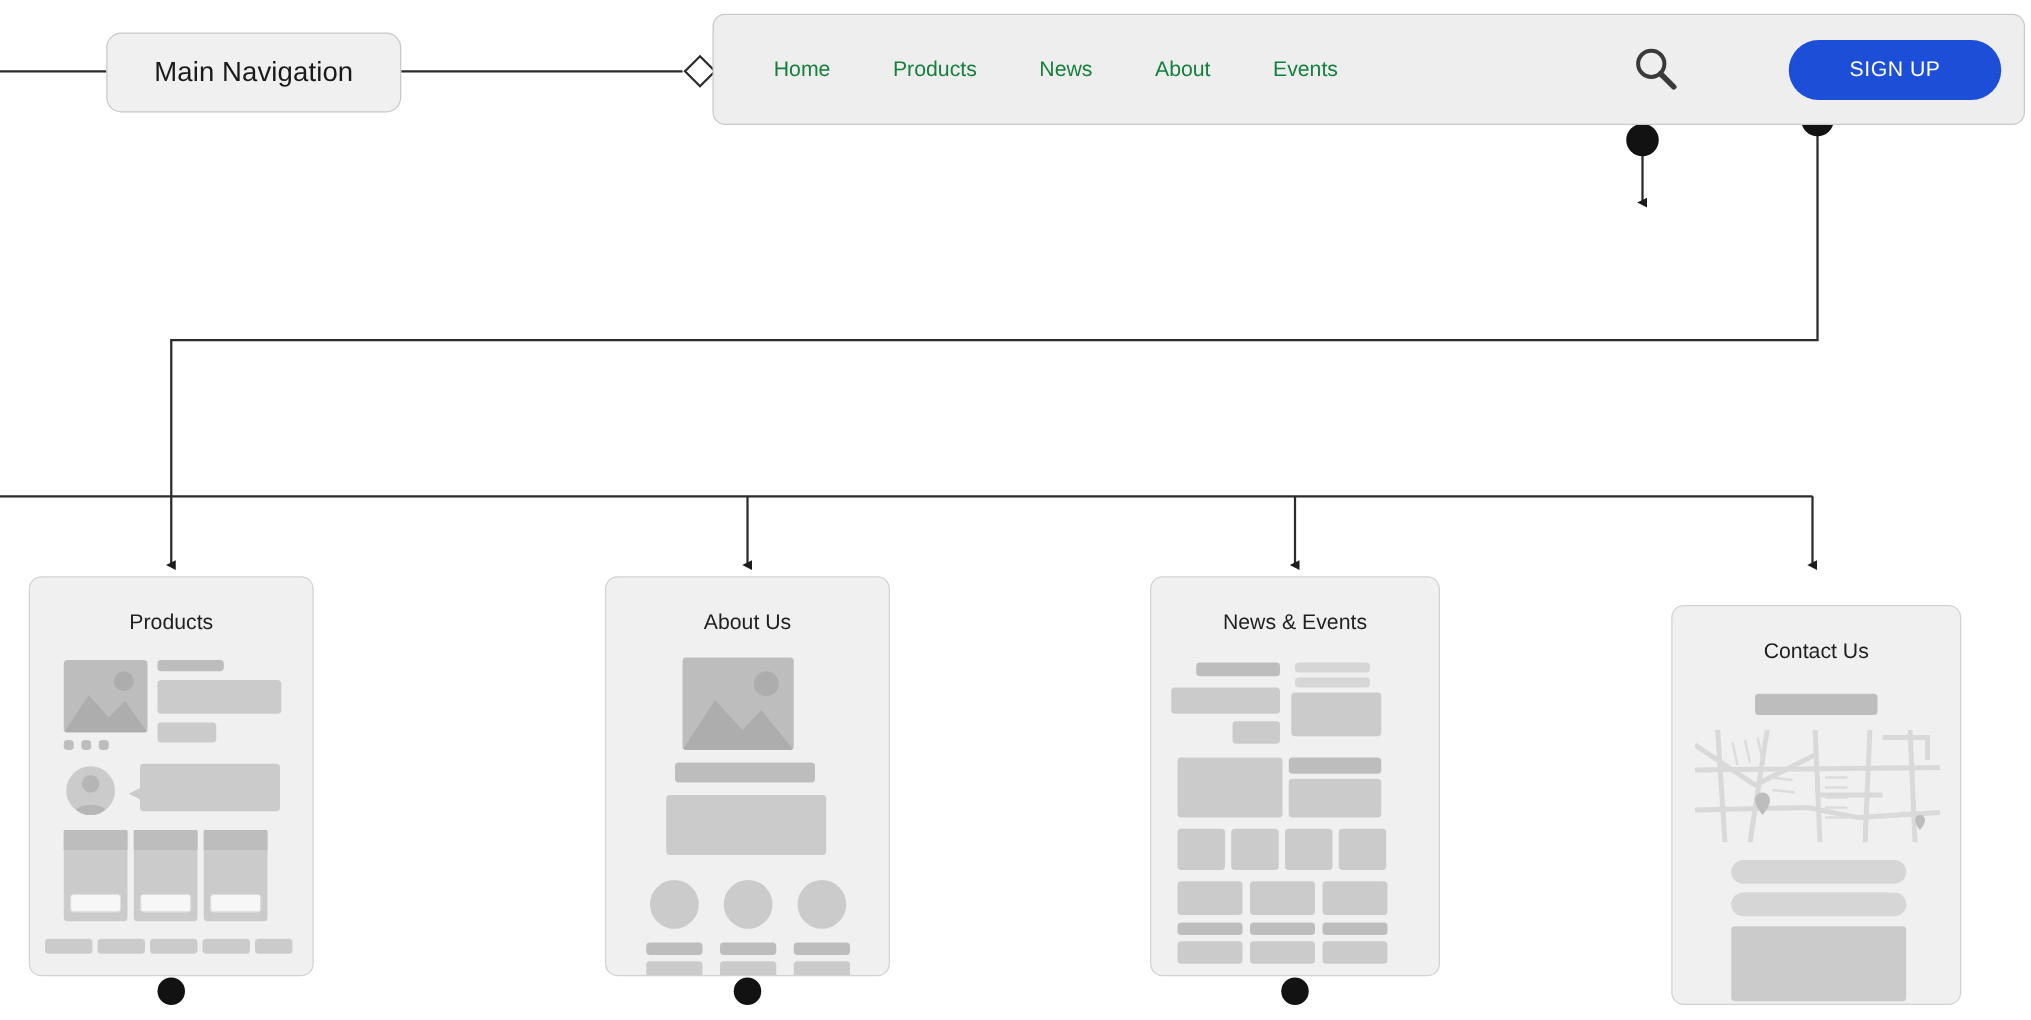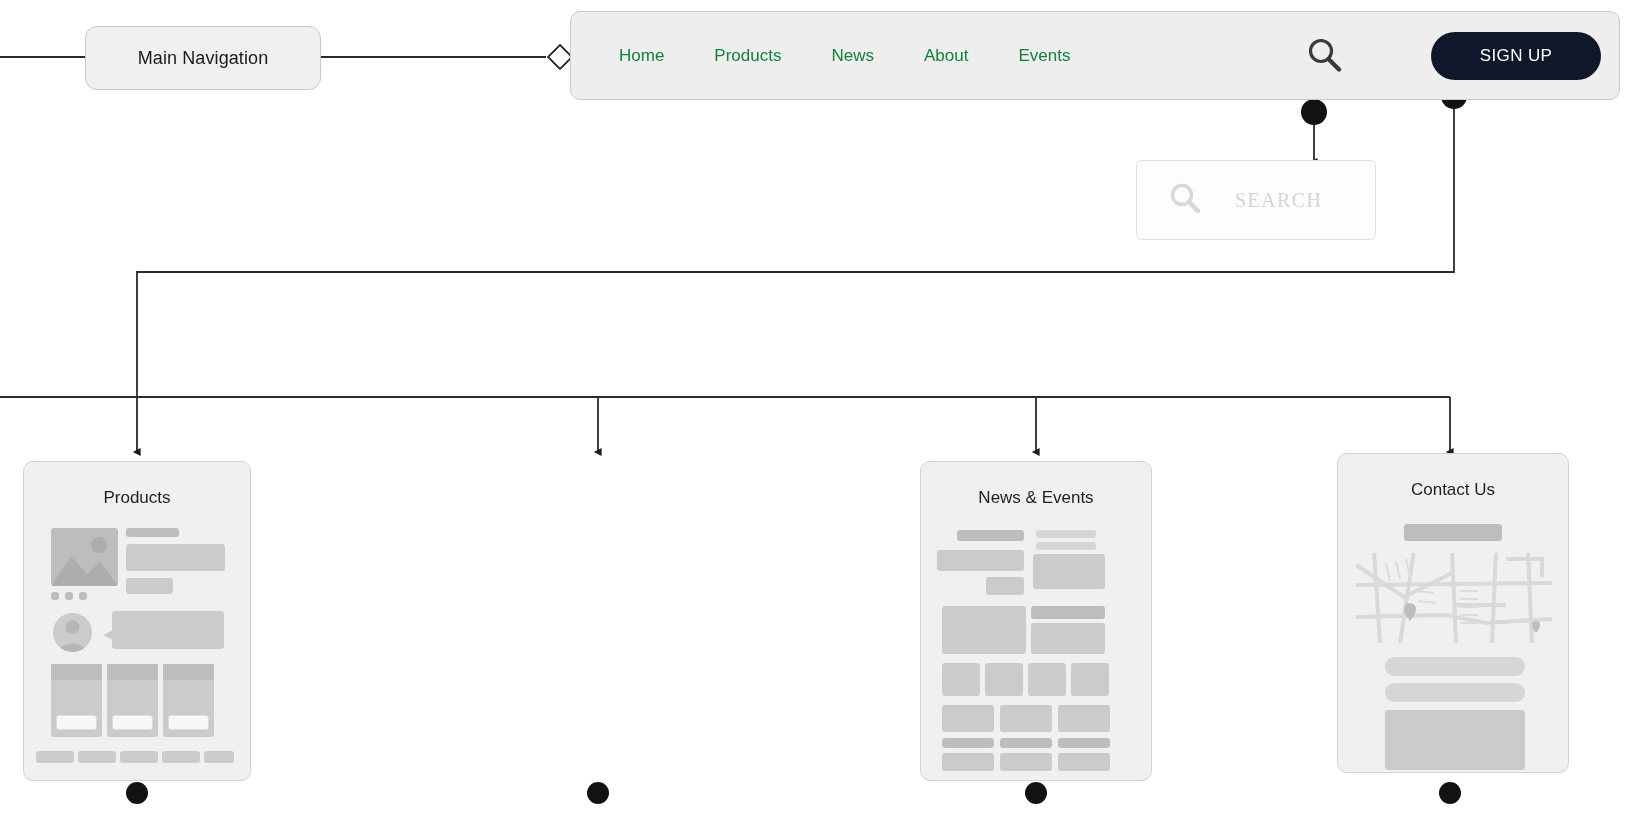--- a/index.html
+++ b/index.html
@@ -17,21 +17,21 @@
   
   .node-box {
     position: absolute;
     background: #f0f0f0;
     border: 1px solid #c8c8c8;
     border-radius: 12px;
   }
   .node-label {
     position: absolute; inset: 0;
     display: flex; align-items: center; justify-content: center;
-    font-size: 18px; color: #1a1a1a; letter-spacing: .1px;
+    font-size: 22px; color: #1a1a1a; letter-spacing: .1px;
   }
 
   
   #navbar {
     position: absolute; left: 570px; top: 11px;
     width: 1050px; height: 89px;
     background: #eeeeee;
     border: 1px solid #c9c9c9;
     border-radius: 10px;
   }
@@ -44,21 +44,21 @@
   }
   #nav-search-icon {
     position: absolute; left: 733px; top: 50%;
     transform: translateY(-50%);
     width: 42px; height: 42px; cursor: pointer;
   }
   #signup-btn {
     position: absolute; right: 18px; top: 50%;
     transform: translateY(-50%);
     width: 170px; height: 48px;
-    background: #0f172a;
+    background: #1d4ed8;
     border-radius: 24px;
     display: flex; align-items: center; justify-content: center;
     color: #ffffff; font-size: 17px; letter-spacing: .4px;
     cursor: pointer;
   }
 
   
   #search-panel {
     position: absolute; left: 1136px; top: 160px;
     width: 240px; height: 80px;
@@ -157,27 +157,20 @@
     <svg id="nav-search-icon" viewBox="0 0 42 42">
       <circle cx="17" cy="16" r="10.5" fill="none" stroke="#3a3a3a" stroke-width="3.2"></circle>
       <line x1="24.5" y1="24" x2="35" y2="34.5" stroke="#3a3a3a" stroke-width="4.4" stroke-linecap="round"></line>
     </svg>
 
     <div id="signup-btn">
       <span>SIGN UP</span>
     </div>
   </div>
 
-  <div id="search-panel">
-    <svg id="search-panel-icon" viewBox="0 0 38 38">
-      <circle cx="15" cy="14" r="9.5" fill="none" stroke="#d8d8d8" stroke-width="3.4"></circle>
-      <line x1="22" y1="21" x2="31" y2="30" stroke="#d8d8d8" stroke-width="4.6" stroke-linecap="round"></line>
-    </svg>
-    <div id="search-placeholder">SEARCH</div>
-  </div>
 
   <div class="page-card" style="left:23px; top:461px; width:228px; height:320px;">
     <div class="page-card-title">Products</div>
     <div class="wire-area">
 
       <div class="wf-dark wf-r" style="left:27px; top:10px; width:67px; height:58px; overflow:hidden;">
         <svg width="67" height="58" viewBox="0 0 67 58">
           <circle cx="48" cy="17" r="8" fill="#adadad"></circle>
           <path d="M0,58 L20,28 L36,46 L49,33 L67,58 Z" fill="#adadad"></path>
         </svg>
@@ -215,20 +208,45 @@
       </div>
 
       <div class="wf wf-r" style="left:12px;  top:233px; width:38px; height:12px;"></div>
       <div class="wf wf-r" style="left:54px;  top:233px; width:38px; height:12px;"></div>
       <div class="wf wf-r" style="left:96px;  top:233px; width:38px; height:12px;"></div>
       <div class="wf wf-r" style="left:138px; top:233px; width:38px; height:12px;"></div>
       <div class="wf wf-r" style="left:180px; top:233px; width:30px; height:12px;"></div>
     </div>
   </div>
 
+  <div class="page-card" style="left:484px; top:461px; width:228px; height:320px;">
+    <div class="page-card-title">About Us</div>
+    <div class="wire-area">
+      <div class="wf-dark wf-r" style="left:61px; top:8px; width:89px; height:74px; overflow:hidden;">
+        <svg width="89" height="74" viewBox="0 0 89 74">
+          <circle cx="67" cy="21" r="10" fill="#adadad"></circle>
+          <path d="M0,74 L26,34 L48,58 L63,42 L89,74 Z" fill="#adadad"></path>
+        </svg>
+      </div>
+      <div class="wf-dark wf-r" style="left:55px; top:92px; width:112px; height:16px;"></div>
+      <div class="wf wf-r" style="left:48px; top:118px; width:128px; height:48px;"></div>
+
+      <div class="wf wf-circle" style="left:35px;  top:186px; width:39px; height:39px;"></div>
+      <div class="wf wf-circle" style="left:94px;  top:186px; width:39px; height:39px;"></div>
+      <div class="wf wf-circle" style="left:153px; top:186px; width:39px; height:39px;"></div>
+
+      <div class="wf-dark wf-r" style="left:32px;  top:236px; width:45px; height:10px;"></div>
+      <div class="wf-dark wf-r" style="left:91px;  top:236px; width:45px; height:10px;"></div>
+      <div class="wf-dark wf-r" style="left:150px; top:236px; width:45px; height:10px;"></div>
+
+      <div class="wf wf-r" style="left:32px;  top:251px; width:45px; height:15px;"></div>
+      <div class="wf wf-r" style="left:91px;  top:251px; width:45px; height:15px;"></div>
+      <div class="wf wf-r" style="left:150px; top:251px; width:45px; height:15px;"></div>
+    </div>
+  </div>
 
   <div class="page-card" style="left:920px; top:461px; width:232px; height:320px;">
     <div class="page-card-title">News &amp; Events</div>
     <div class="wire-area">
 
       <div class="wf-dark wf-r" style="left:36px; top:12px; width:67px; height:11px;"></div>
       <div class="wf wf-r" style="left:16px; top:32px; width:87px; height:21px;"></div>
       <div class="wf wf-r" style="left:65px; top:59px; width:38px; height:18px;"></div>
 
       <div class="wf-light wf-r" style="left:115px; top:12px; width:60px; height:8px;"></div>
@@ -251,21 +269,21 @@
       <div class="wf-dark wf-r" style="left:21px;  top:220px; width:52px; height:10px;"></div>
       <div class="wf-dark wf-r" style="left:79px;  top:220px; width:52px; height:10px;"></div>
       <div class="wf-dark wf-r" style="left:137px; top:220px; width:52px; height:10px;"></div>
 
       <div class="wf wf-r" style="left:21px;  top:235px; width:52px; height:18px;"></div>
       <div class="wf wf-r" style="left:79px;  top:235px; width:52px; height:18px;"></div>
       <div class="wf wf-r" style="left:137px; top:235px; width:52px; height:18px;"></div>
     </div>
   </div>
 
-  <div class="page-card" style="left:1337px; top:453px; width:232px; height:320px;">
+  <div class="page-card" style="left:1337px; top:484px; width:232px; height:320px;">
     <div class="page-card-title">Contact Us</div>
     <div class="wire-area">
       <div class="wf-dark wf-r" style="left:66px; top:14px; width:98px; height:17px;"></div>
 
       <div style="position:absolute; left:18px; top:43px; width:196px; height:90px; overflow:hidden; background:#f0f0f0;">
         <svg width="196" height="90" viewBox="0 0 196 90">
           <g stroke="#d9d9d9" fill="none" stroke-width="4">
             <path d="M-2,32 L196,30"></path>
             <path d="M-2,64 L90,62 L130,70 L196,66"></path>
             <path d="M18,-2 L24,90"></path>

